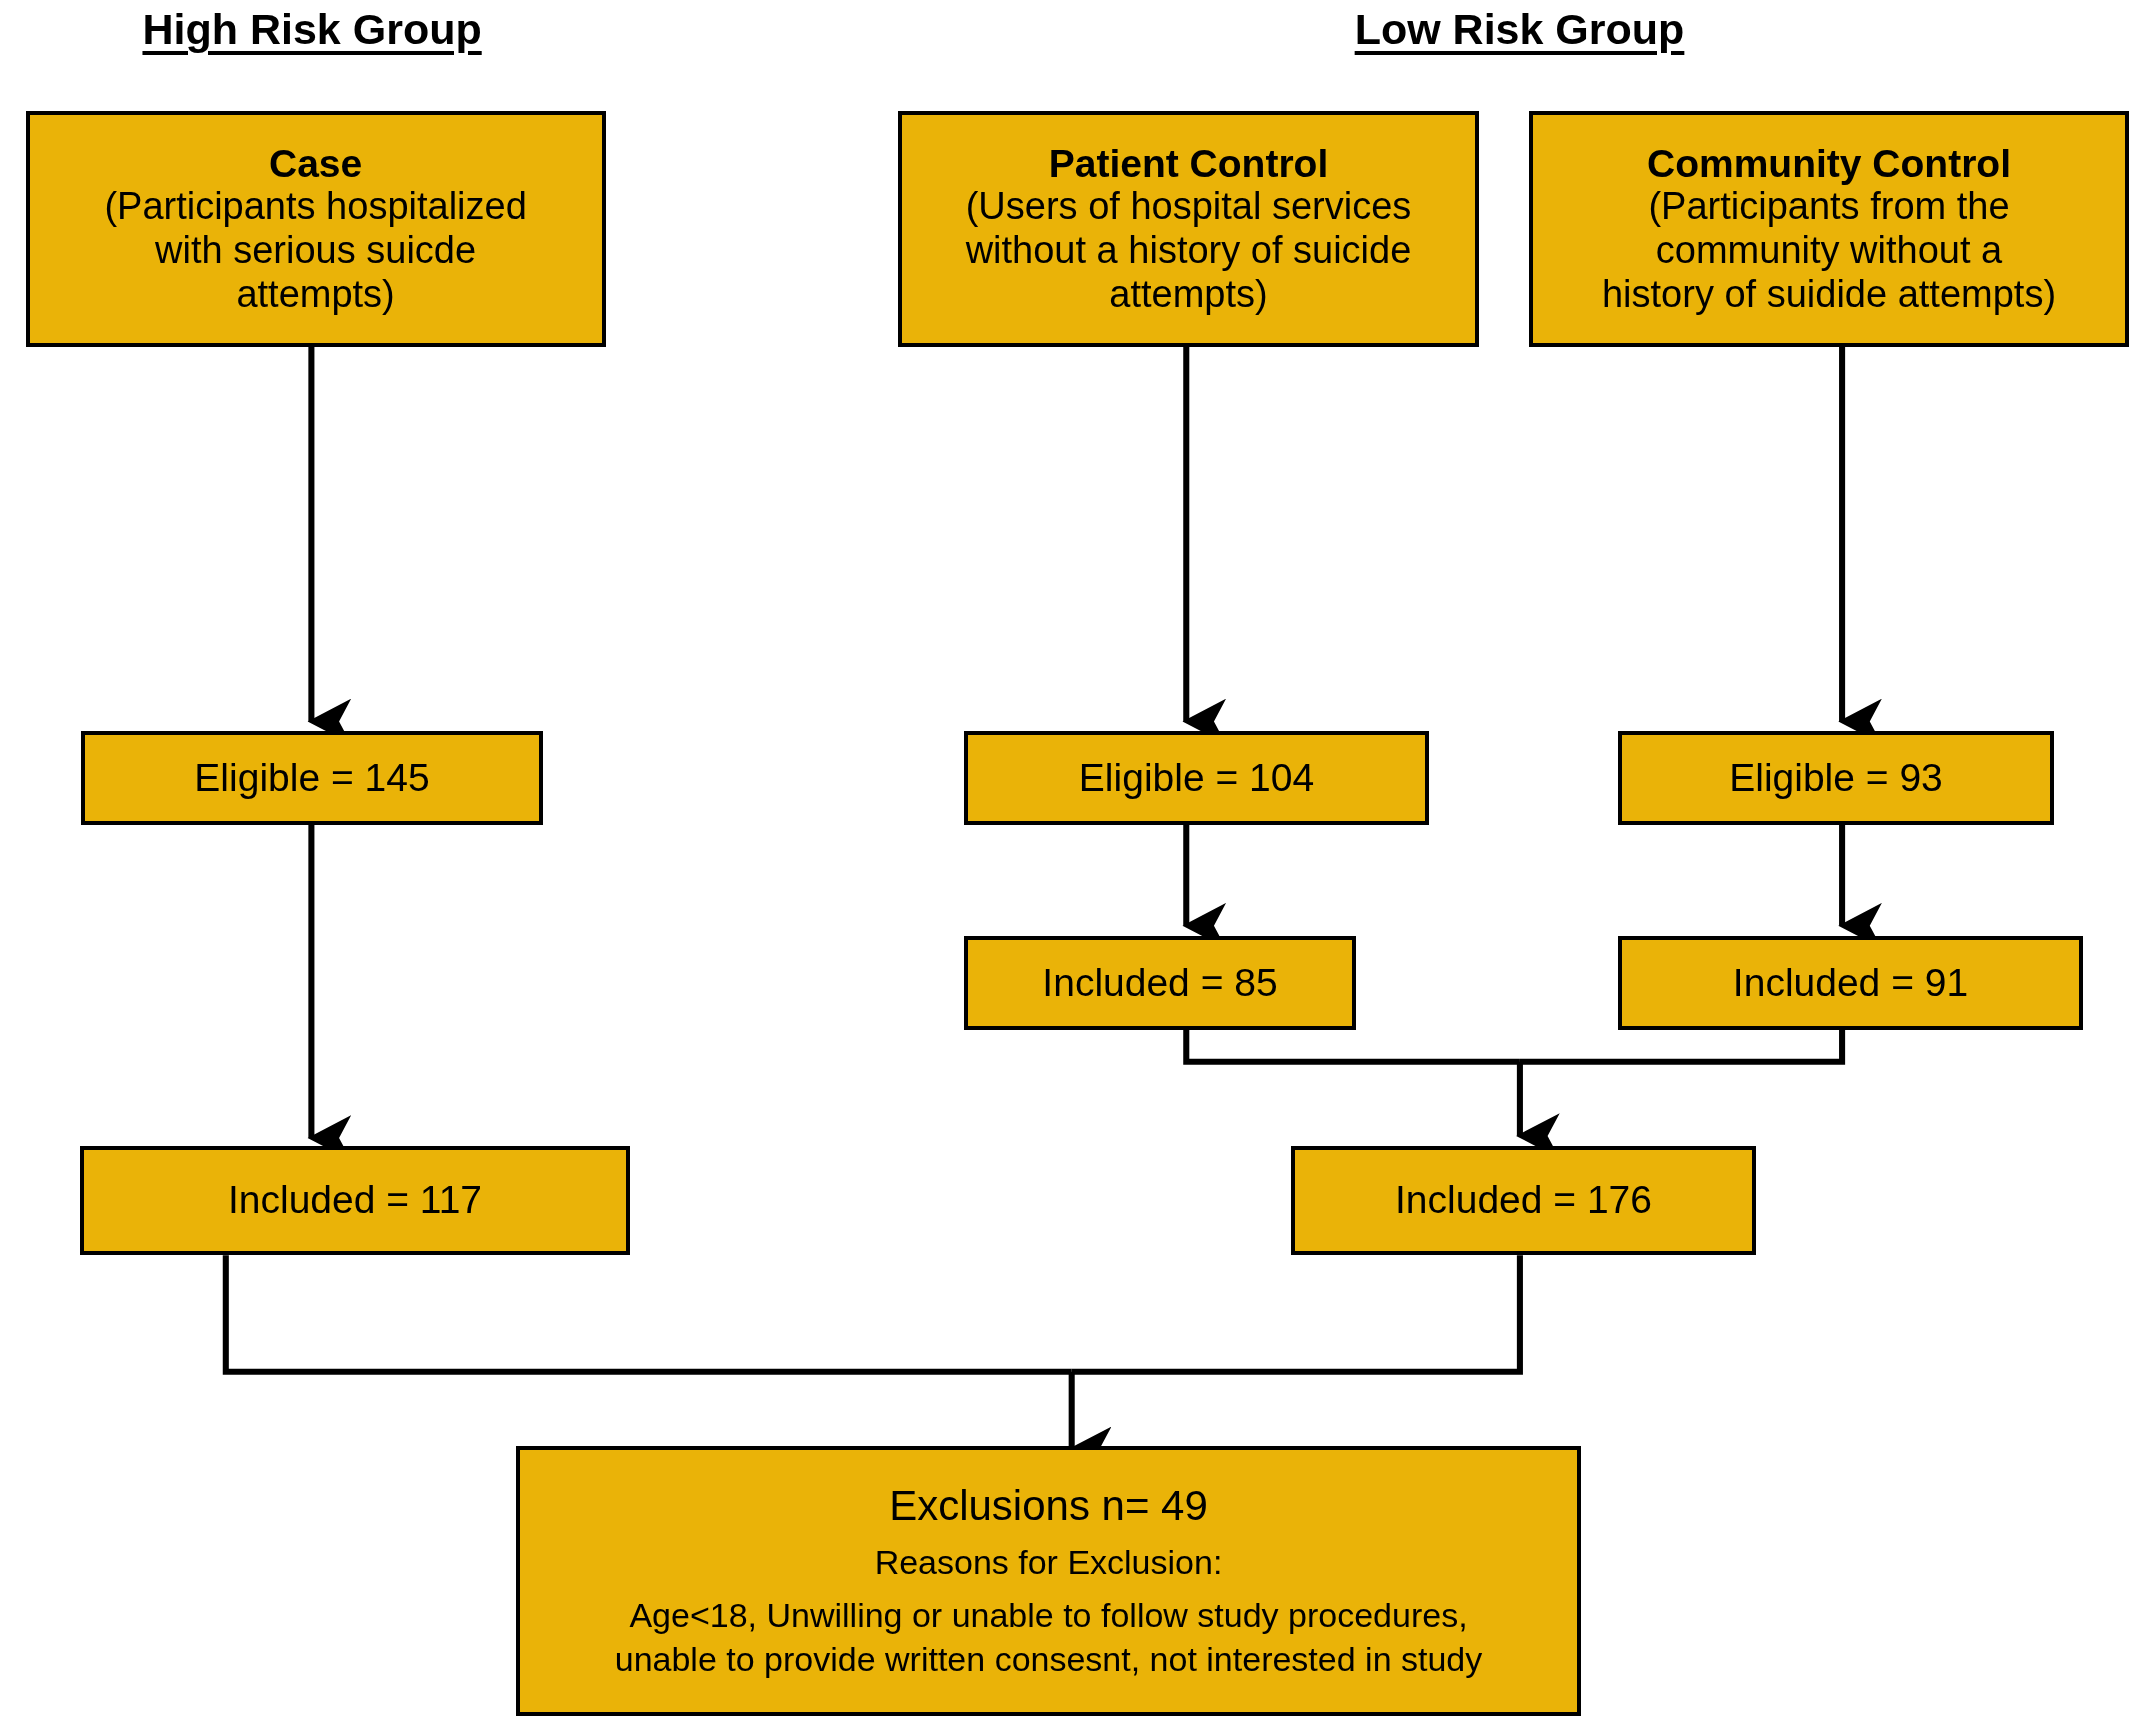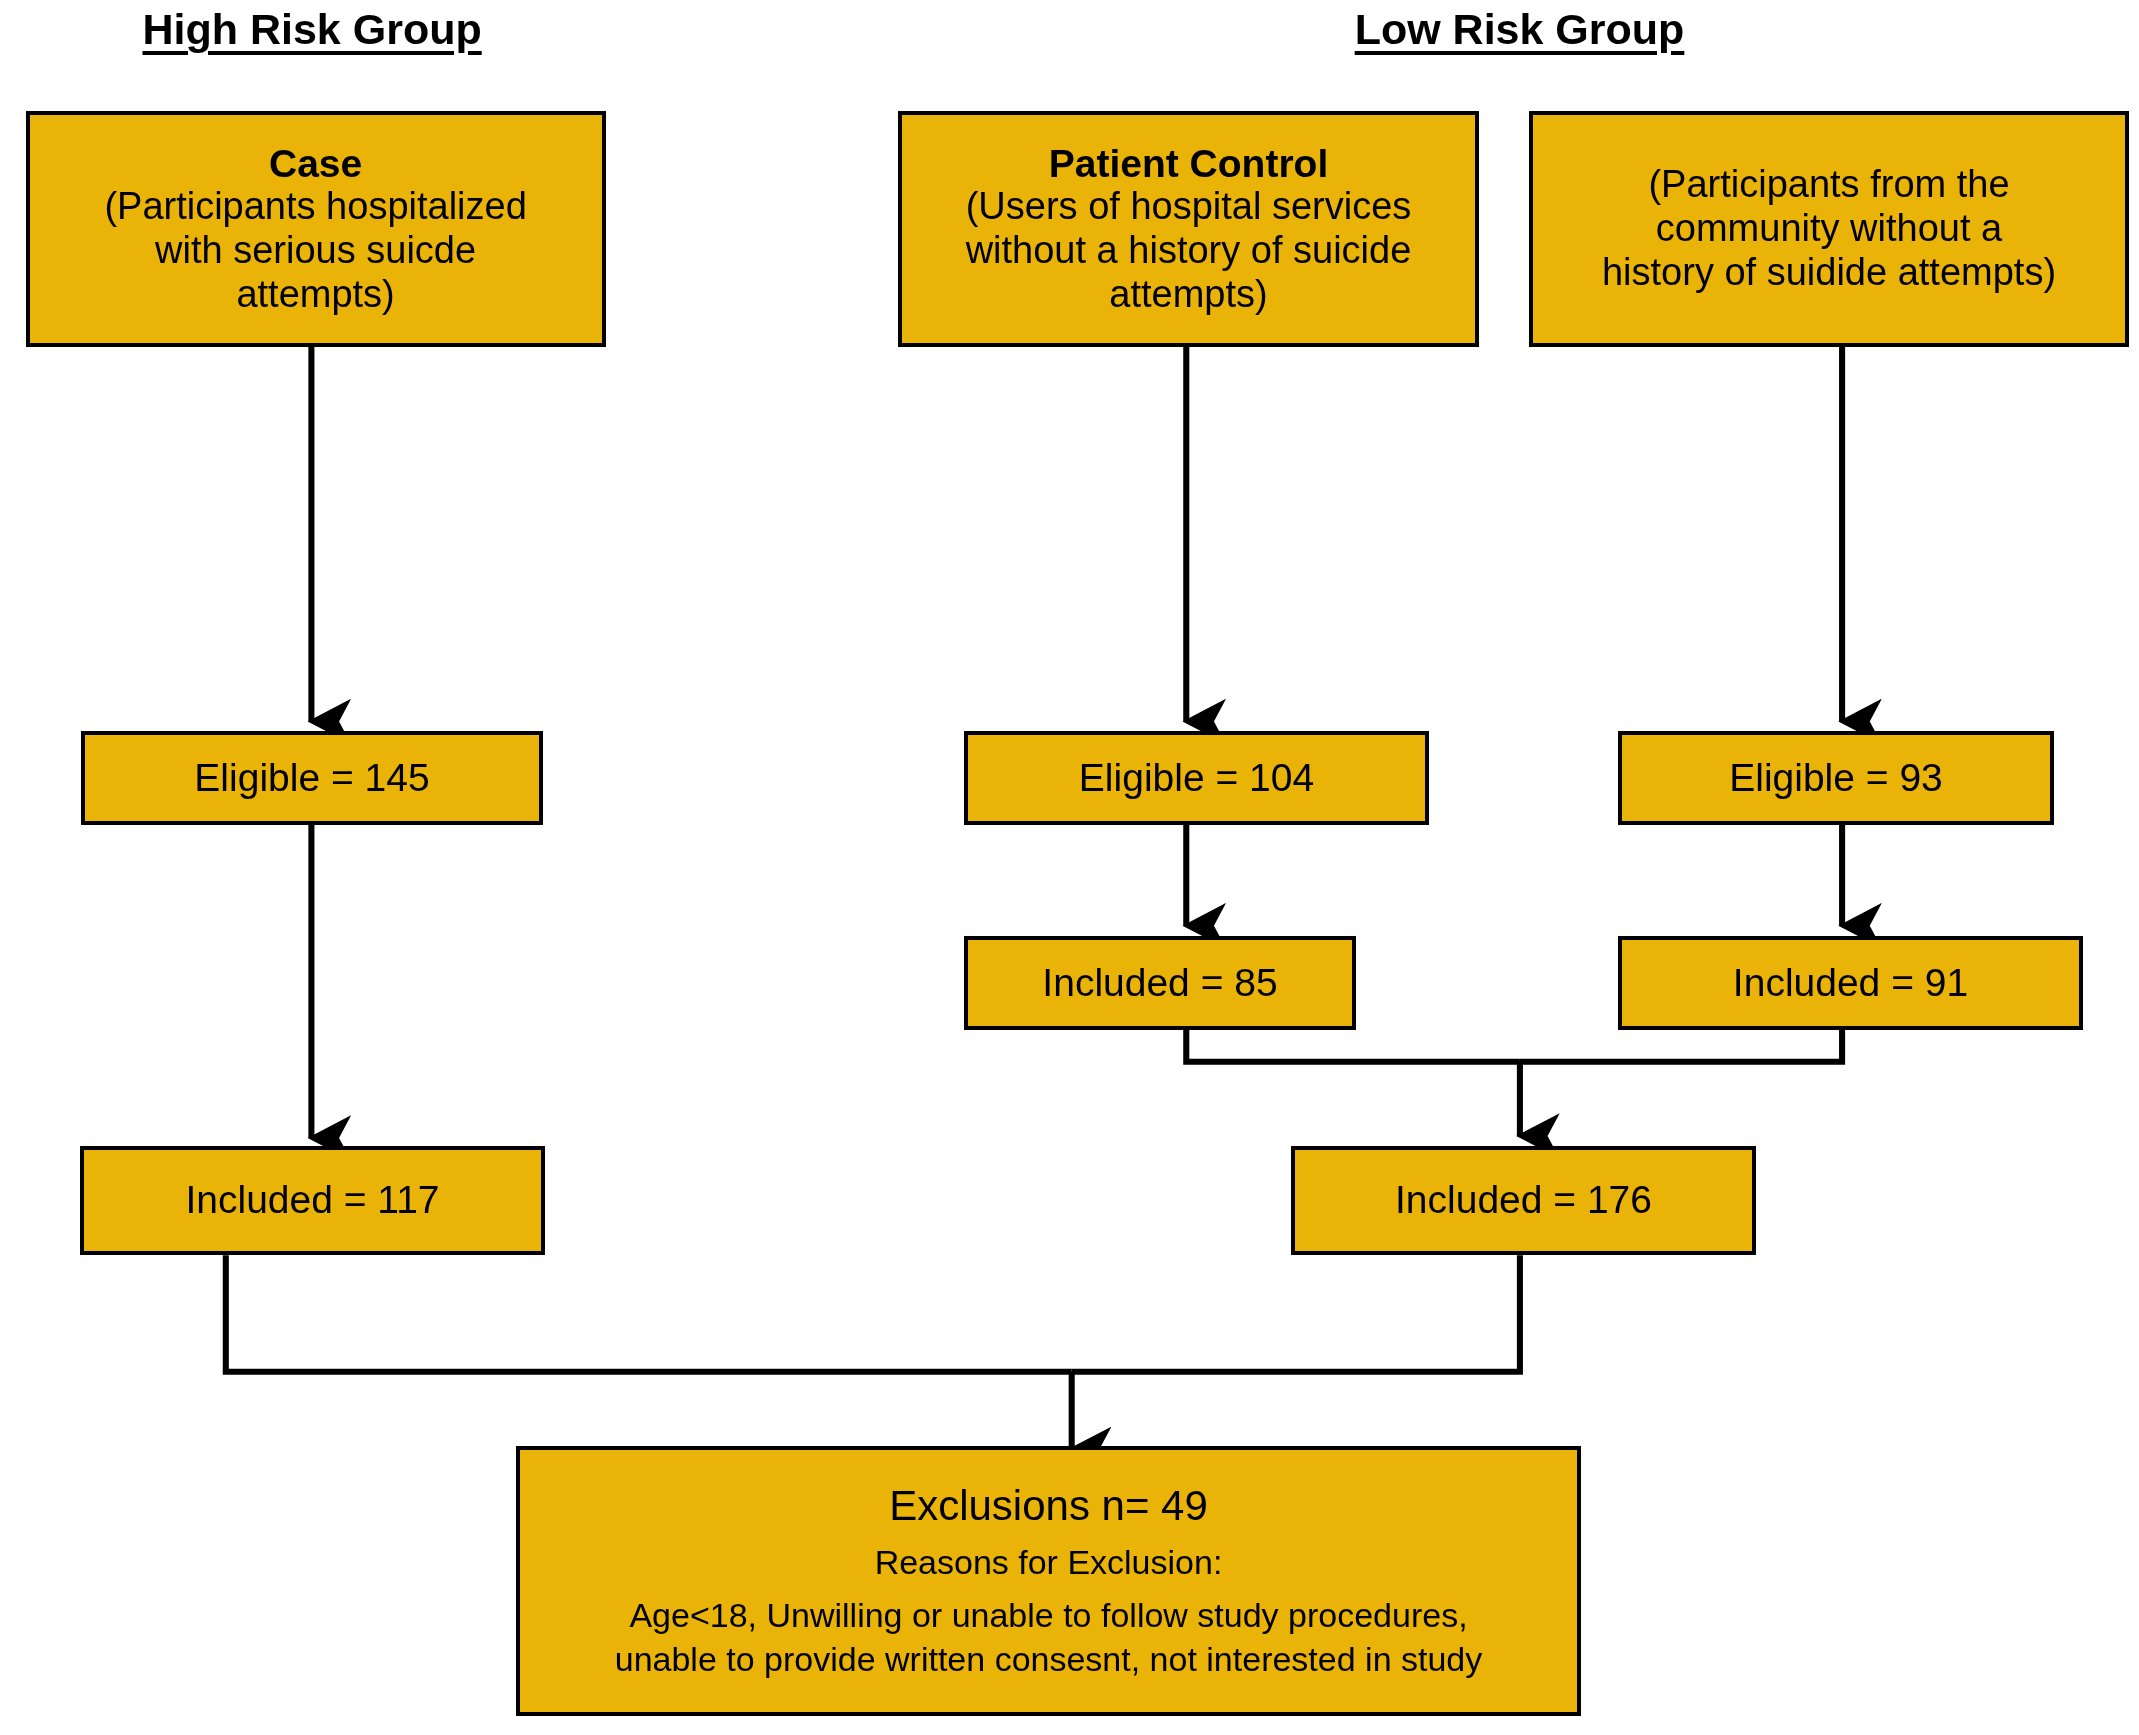--- a/index.html
+++ b/index.html
@@ -125,20 +125,21 @@
   </div>
 
   <div class="node" style="left:898px; top:111px; width:581px; height:236px;">
     <div class="ttl">Patient Control</div>
     <div class="sub">(Users of hospital services</div>
     <div class="sub">without a history of suicide</div>
     <div class="sub">attempts)</div>
   </div>
 
   <div class="node" style="left:1529px; top:111px; width:600px; height:236px;">
+    <div class="ttl">Community Control</div>
     <div class="sub">(Participants from the</div>
     <div class="sub">community without a</div>
     <div class="sub">history of suidide attempts)</div>
   </div>
 
   <div class="node" style="left:81px; top:731px; width:462px; height:94px;">
     <div class="count">Eligible = 145</div>
   </div>
 
   <div class="node" style="left:964px; top:731px; width:465px; height:94px;">
@@ -150,21 +151,21 @@
   </div>
 
   <div class="node" style="left:964px; top:936px; width:392px; height:94px;">
     <div class="count">Included = 85</div>
   </div>
 
   <div class="node" style="left:1618px; top:936px; width:465px; height:94px;">
     <div class="count">Included = 91</div>
   </div>
 
-  <div class="node" style="left:80px; top:1146px; width:465px; height:109px;">
+  <div class="node" style="left:80px; top:1146px; width:550px; height:109px;">
     <div class="count">Included = 117</div>
   </div>
 
   <div class="node" style="left:1291px; top:1146px; width:465px; height:109px;">
     <div class="count">Included = 176</div>
   </div>
 
   <div class="node" style="left:516px; top:1446px; width:1065px; height:270px;">
     <div class="excl-head">Exclusions n= 49</div>
     <div class="excl-sub">Reasons for Exclusion:</div>

